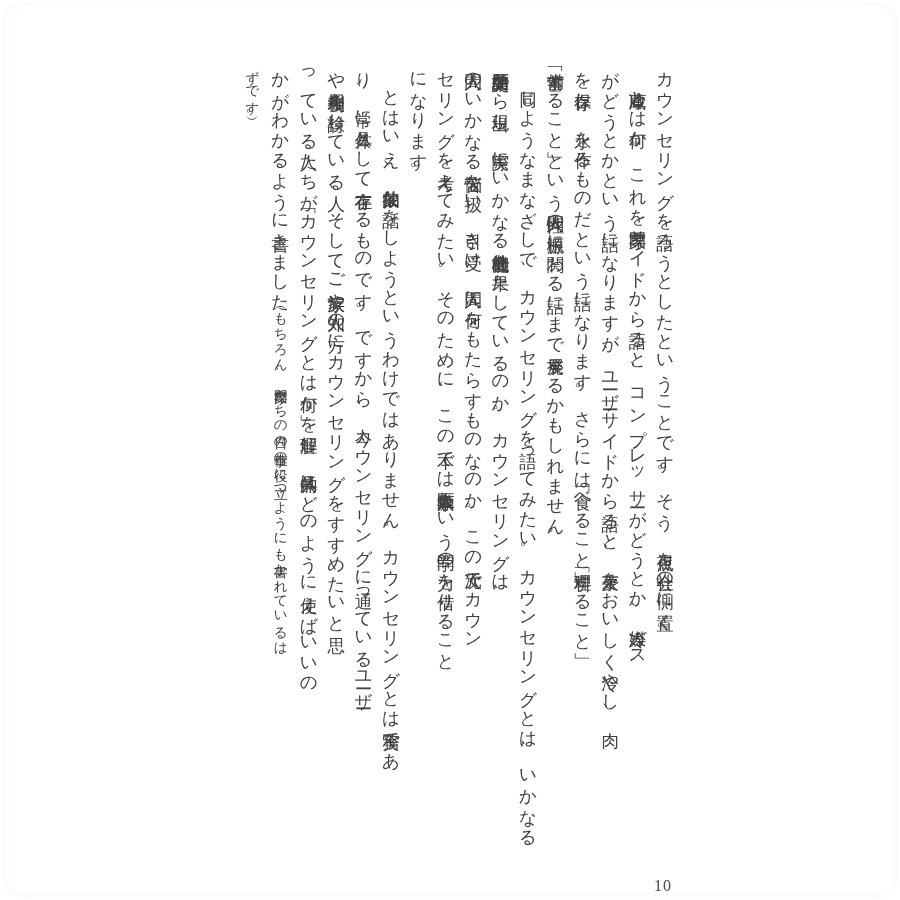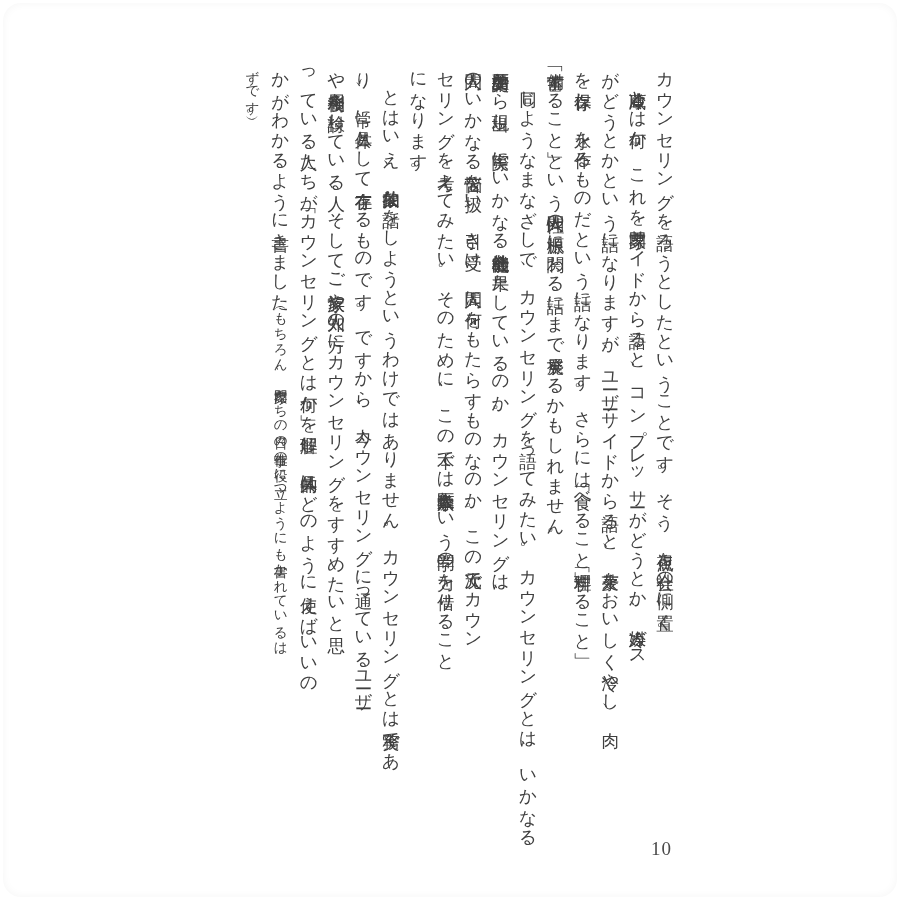--- a/index.html
+++ b/index.html
@@ -41,23 +41,23 @@
     white-space: nowrap;
   }
   .col.indent {
     text-indent: 1em;
   }
   .col .small {
     font-size: 13.6px;
   }
   .page-number {
     position: absolute;
-    top: 838px;
+    top: 877px;
     right: 228px;
-    font-size: 19px;
+    font-size: 16px;
     color: #4a4a4a;
     letter-spacing: 1px;
   }
 </style>
 </head>
 <body>
 
 <div class="page">
   <div class="page-edge"></div>
   <div class="text-block" id="text-block" style="color: rgb(63, 63, 63);">

